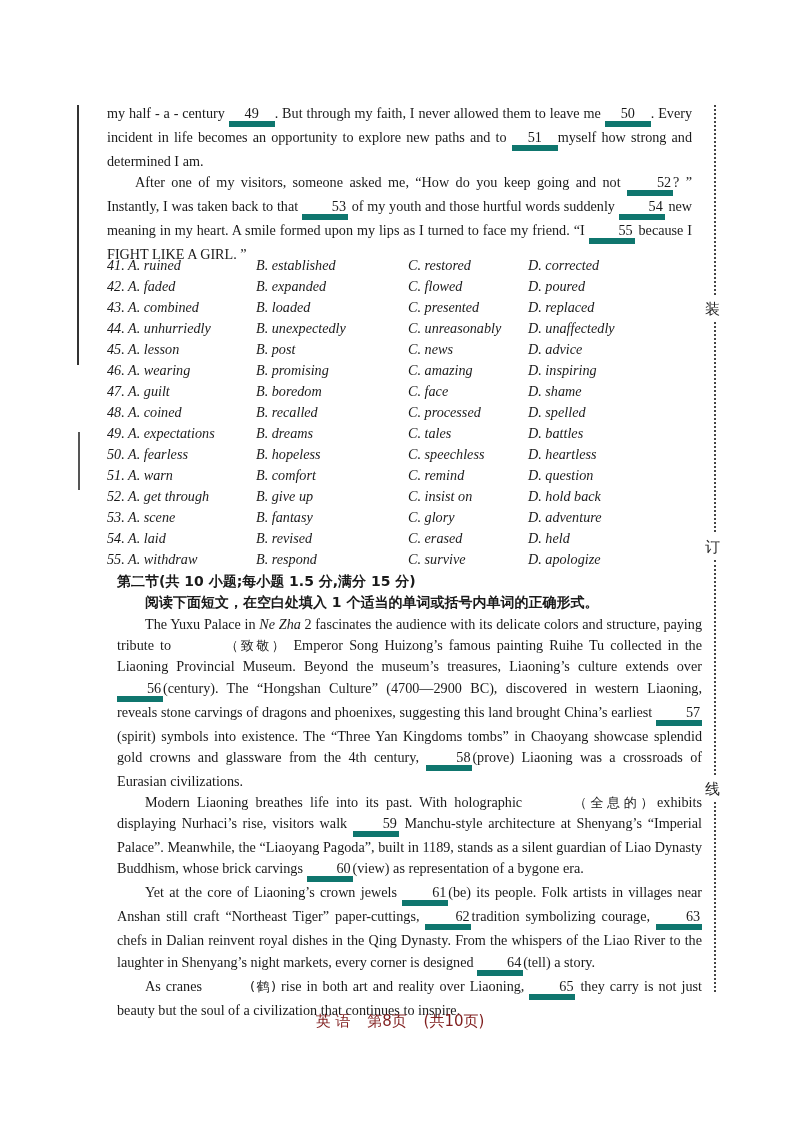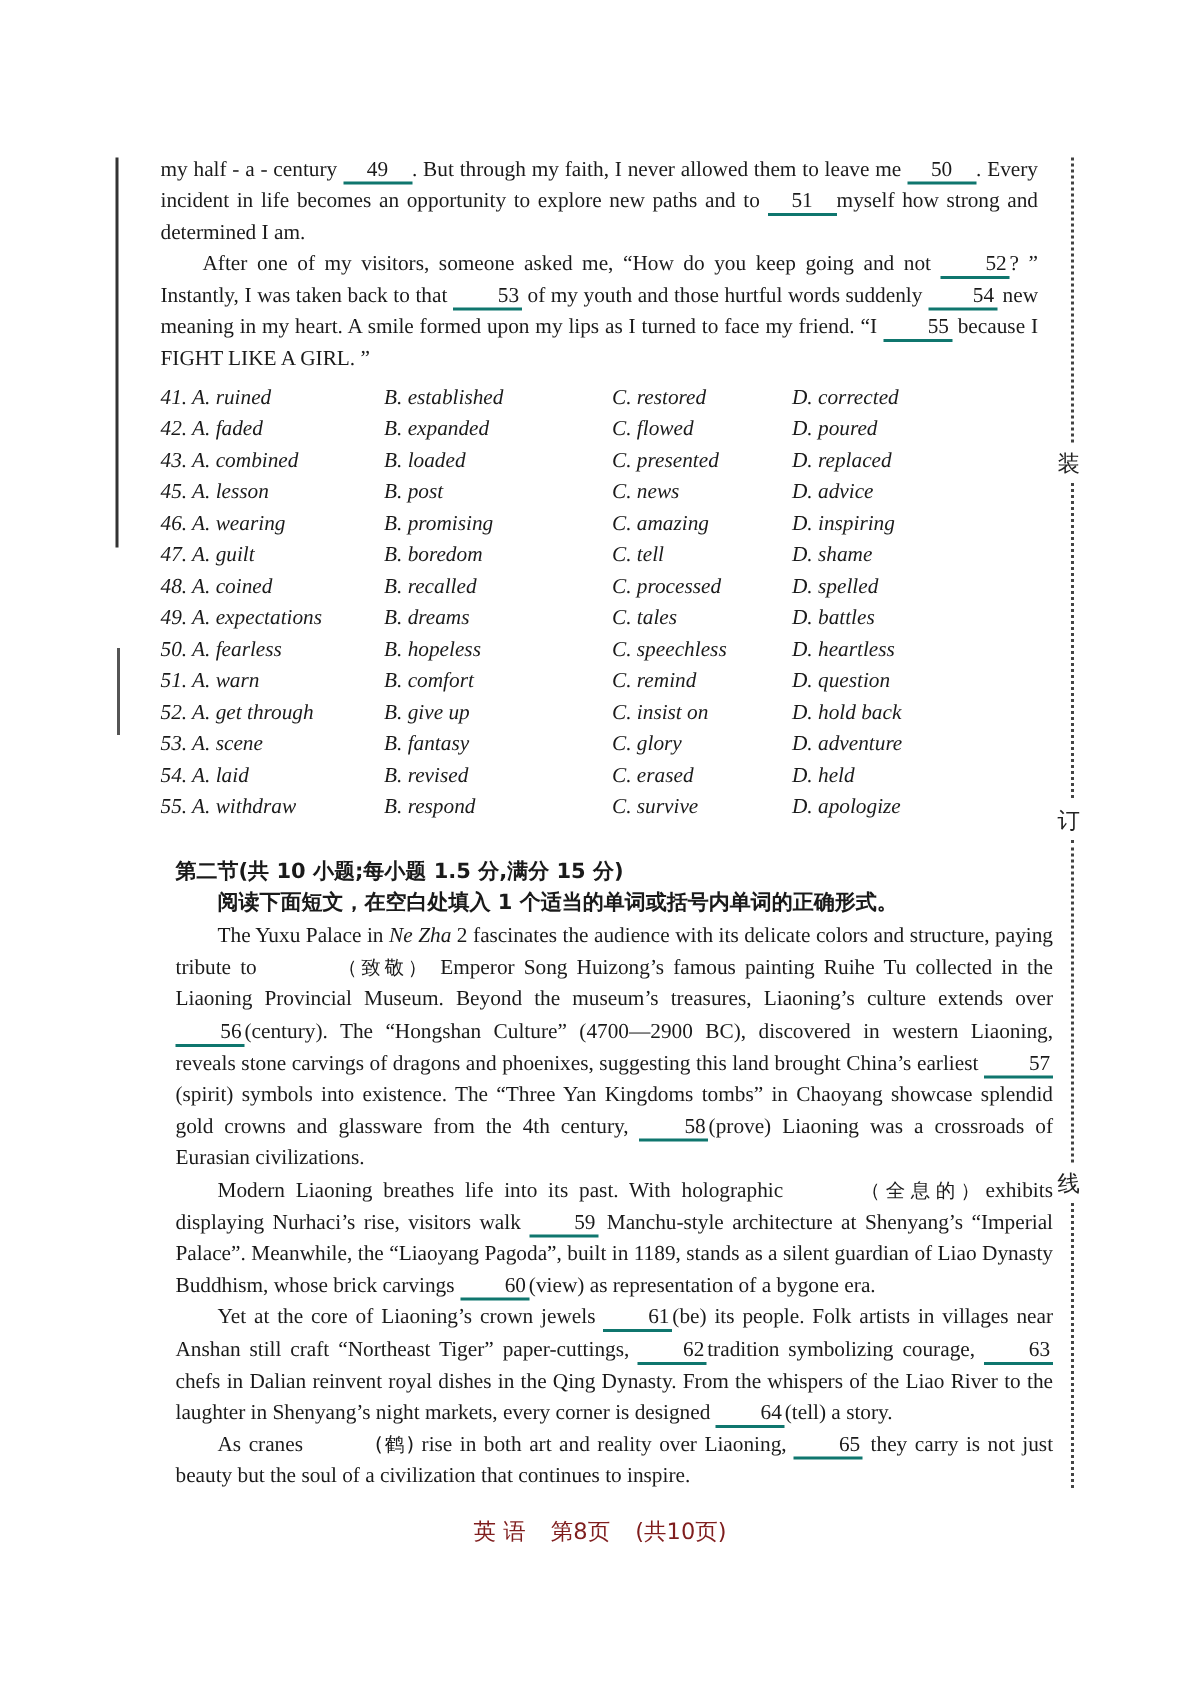--- a/index.html
+++ b/index.html
@@ -8,21 +8,21 @@
       font-family: "Liberation Serif", "DejaVu Serif", serif; color: #1a1a1a;
     }
     .page { position: absolute; left: 0; top: 0; width: 800px; height: 1131px; }
     .left-rule { position: absolute; left: 77px; top: 105px; width: 1.5px; height: 260px; background: #333; }
     .left-rule2 { position: absolute; left: 78px; top: 432px; width: 1.5px; height: 58px; background: #555; }
     .bind-line { position: absolute; left: 714px; width: 0; border-left: 2px dotted #444; }
     .bind-char { position: absolute; left: 705px; font-family: "DejaVu Sans", sans-serif; font-size: 15px; color: #222; }
     .content { position: absolute; left: 107px; top: 103px; width: 585px; }
     .p { font-size: 14.2px; line-height: 21px; text-align: justify; margin: 0; }
     .p.indent { text-indent: 28px; }
-    .blank { display: inline-block; border-bottom: 2px solid #0f766e; text-align: center; line-height: 16px; }
+    .blank { display: inline-block; border-bottom: 6px solid #0f766e; text-align: center; line-height: 16px; }
     .blank.w { min-width: 46px; }
     .opts { position: absolute; left: 107px; top: 255px; width: 585px; }
     .opt-row { position: relative; height: 21px; font-size: 14.2px; line-height: 21px; }
     .opt-row span { position: absolute; top: 0; white-space: nowrap; font-style: italic; }
     .c0 { left: 0; } .c1 { left: 149px; } .c2 { left: 301px; } .c3 { left: 421px; text-align: right; }
     .sec2 { position: absolute; left: 117px; top: 571px; width: 585px; }
     .sec-title { font-family: "DejaVu Sans", sans-serif; font-weight: bold; font-size: 14px; line-height: 21px; margin: 0; }
     .sec-instr { font-family: "DejaVu Sans", sans-serif; font-weight: bold; font-size: 14px; line-height: 21px; margin: 0 0 1px 28px; }
     .passage .p { line-height: 21.2px; }
     .cn { font-family: "DejaVu Sans", sans-serif; font-size: 13px; margin-left: 48px; }
@@ -78,35 +78,41 @@
         <span class="c2">C. flowed</span>
         <span class="c3">D. poured</span>
       </div>
     <div class="opt-row">
         <span class="c0">43. A. combined</span>
         <span class="c1">B. loaded</span>
         <span class="c2">C. presented</span>
         <span class="c3">D. replaced</span>
       </div>
     <div class="opt-row">
+        <span class="c0">44. A. unhurriedly</span>
+        <span class="c1">B. unexpectedly</span>
+        <span class="c2">C. unreasonably</span>
+        <span class="c3">D. unaffectedly</span>
+      </div>
+    <div class="opt-row">
         <span class="c0">45. A. lesson</span>
         <span class="c1">B. post</span>
         <span class="c2">C. news</span>
         <span class="c3">D. advice</span>
       </div>
     <div class="opt-row">
         <span class="c0">46. A. wearing</span>
         <span class="c1">B. promising</span>
         <span class="c2">C. amazing</span>
         <span class="c3">D. inspiring</span>
       </div>
     <div class="opt-row">
         <span class="c0">47. A. guilt</span>
         <span class="c1">B. boredom</span>
-        <span class="c2">C. tell</span>
+        <span class="c2">C. face</span>
         <span class="c3">D. shame</span>
       </div>
     <div class="opt-row">
         <span class="c0">48. A. coined</span>
         <span class="c1">B. recalled</span>
         <span class="c2">C. processed</span>
         <span class="c3">D. spelled</span>
       </div>
     <div class="opt-row">
         <span class="c0">49. A. expectations</span>

